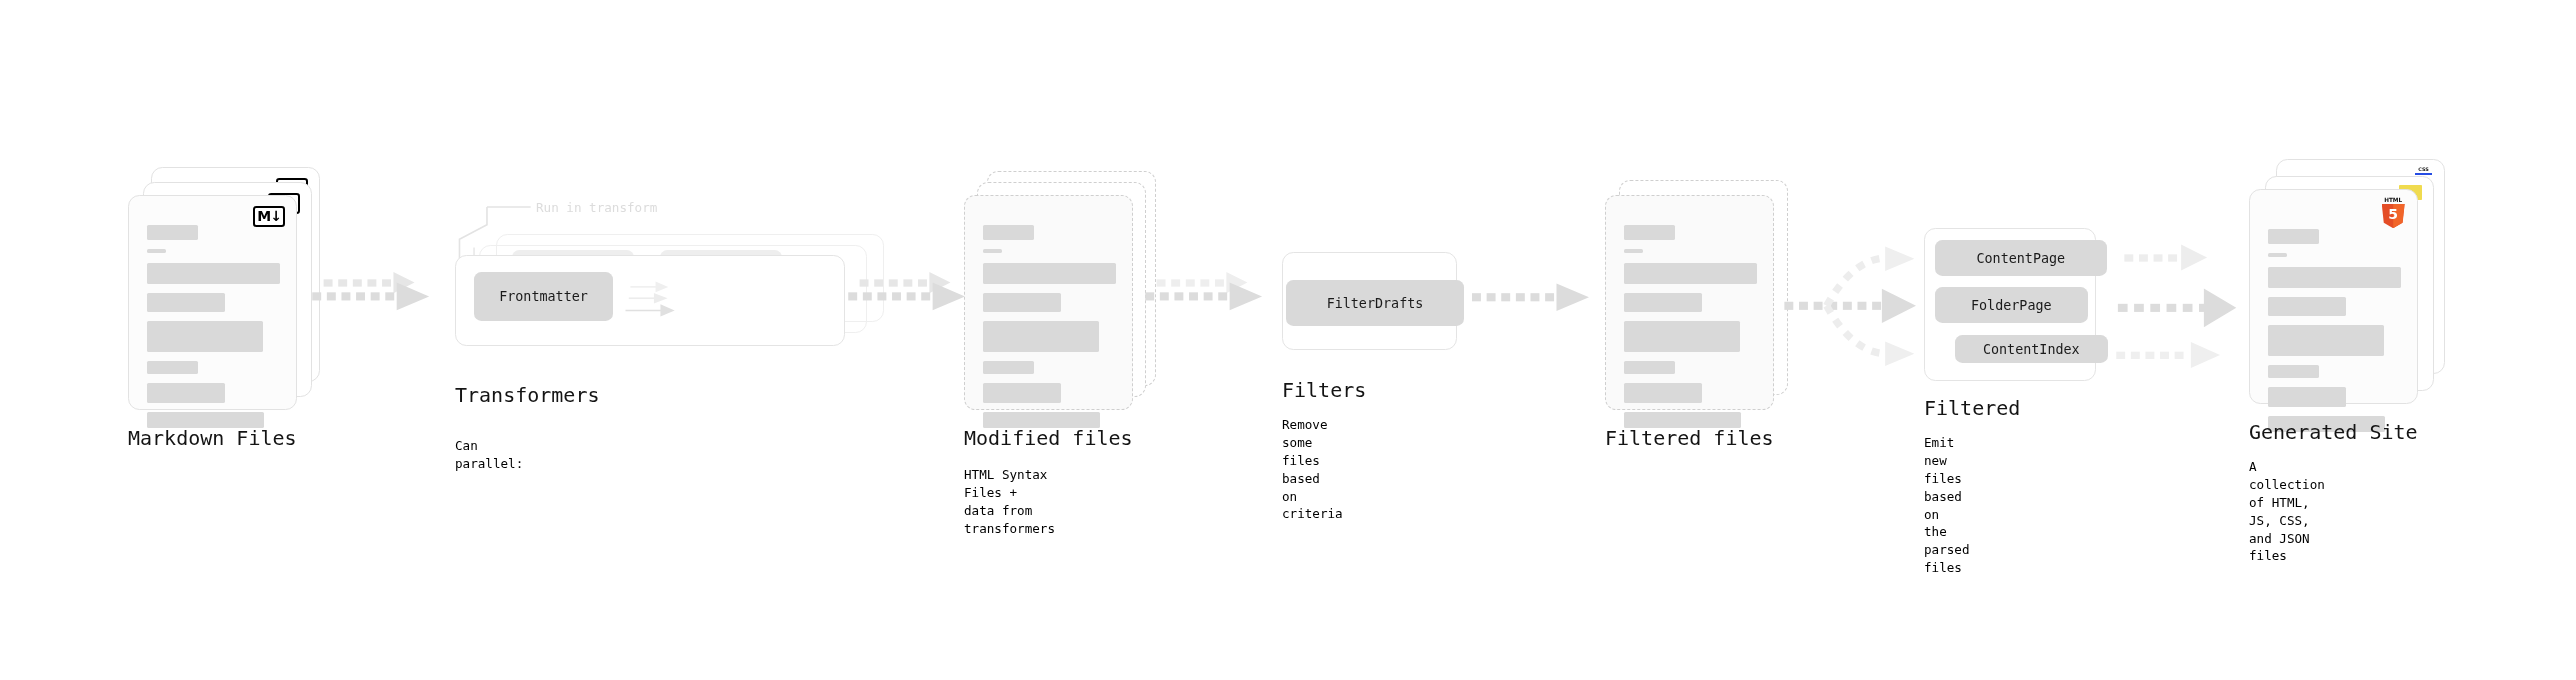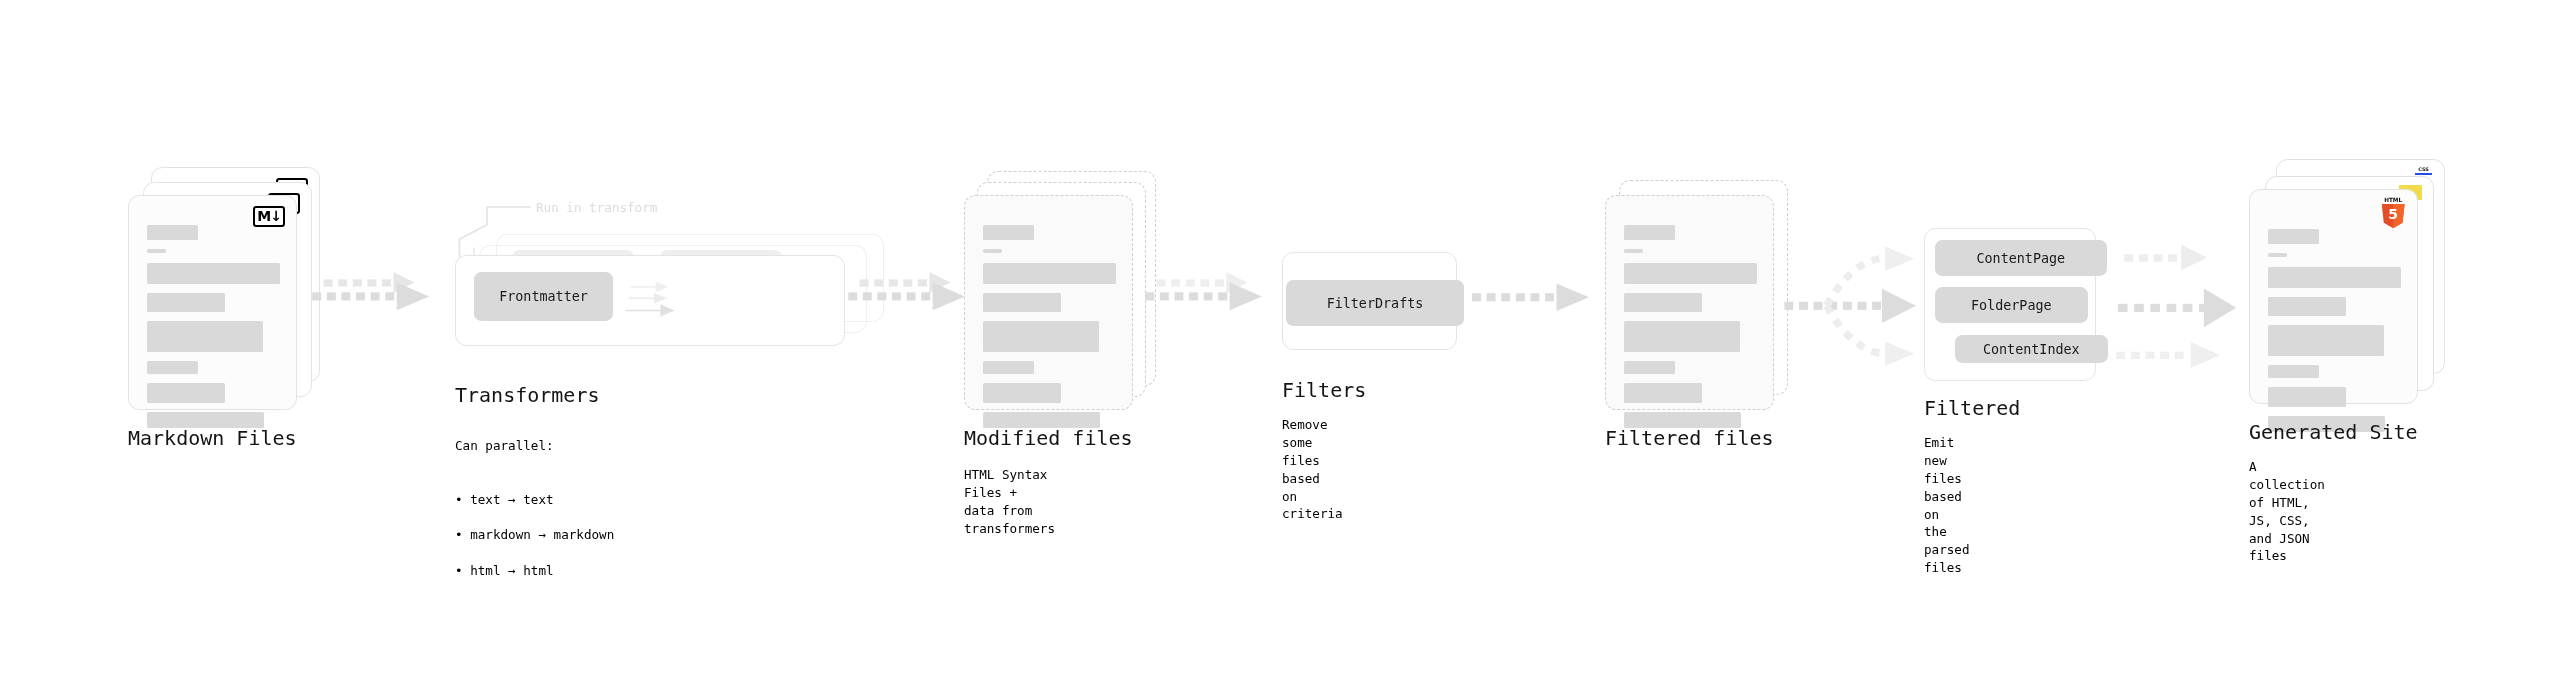--- a/index.html
+++ b/index.html
@@ -205,25 +205,20 @@
         <g stroke="#e0e0e0" stroke-width="2" fill="#e0e0e0">
           <line x1="8" y1="51" x2="52" y2="51"></line>
             <polygon points="52,45 66,51 52,57"></polygon>
         </g>
       </svg>
     </div>
 
     <div class="caption-title" style="left:455px; top:384px;">Transformers</div>
     <div class="caption-sub" style="left:455px; top:419px;">
       <div>Can parallel:</div>
-      <ul>
-        <li>text → text</li>
-        <li>markdown → markdown</li>
-        <li>html → html</li>
-      </ul>
     </div>
   </div>
 
   <svg style="left:845px; top:276px;" width="146" height="57" viewBox="0 0 180 70">
     <g fill="#e6e6e6">
       <rect x="18" y="4" width="11" height="9"></rect>
         <rect x="36" y="4" width="11" height="9"></rect>
       <rect x="54" y="4" width="11" height="9"></rect>
         <rect x="72" y="4" width="11" height="9"></rect>
       <rect x="90" y="4" width="11" height="9"></rect>

